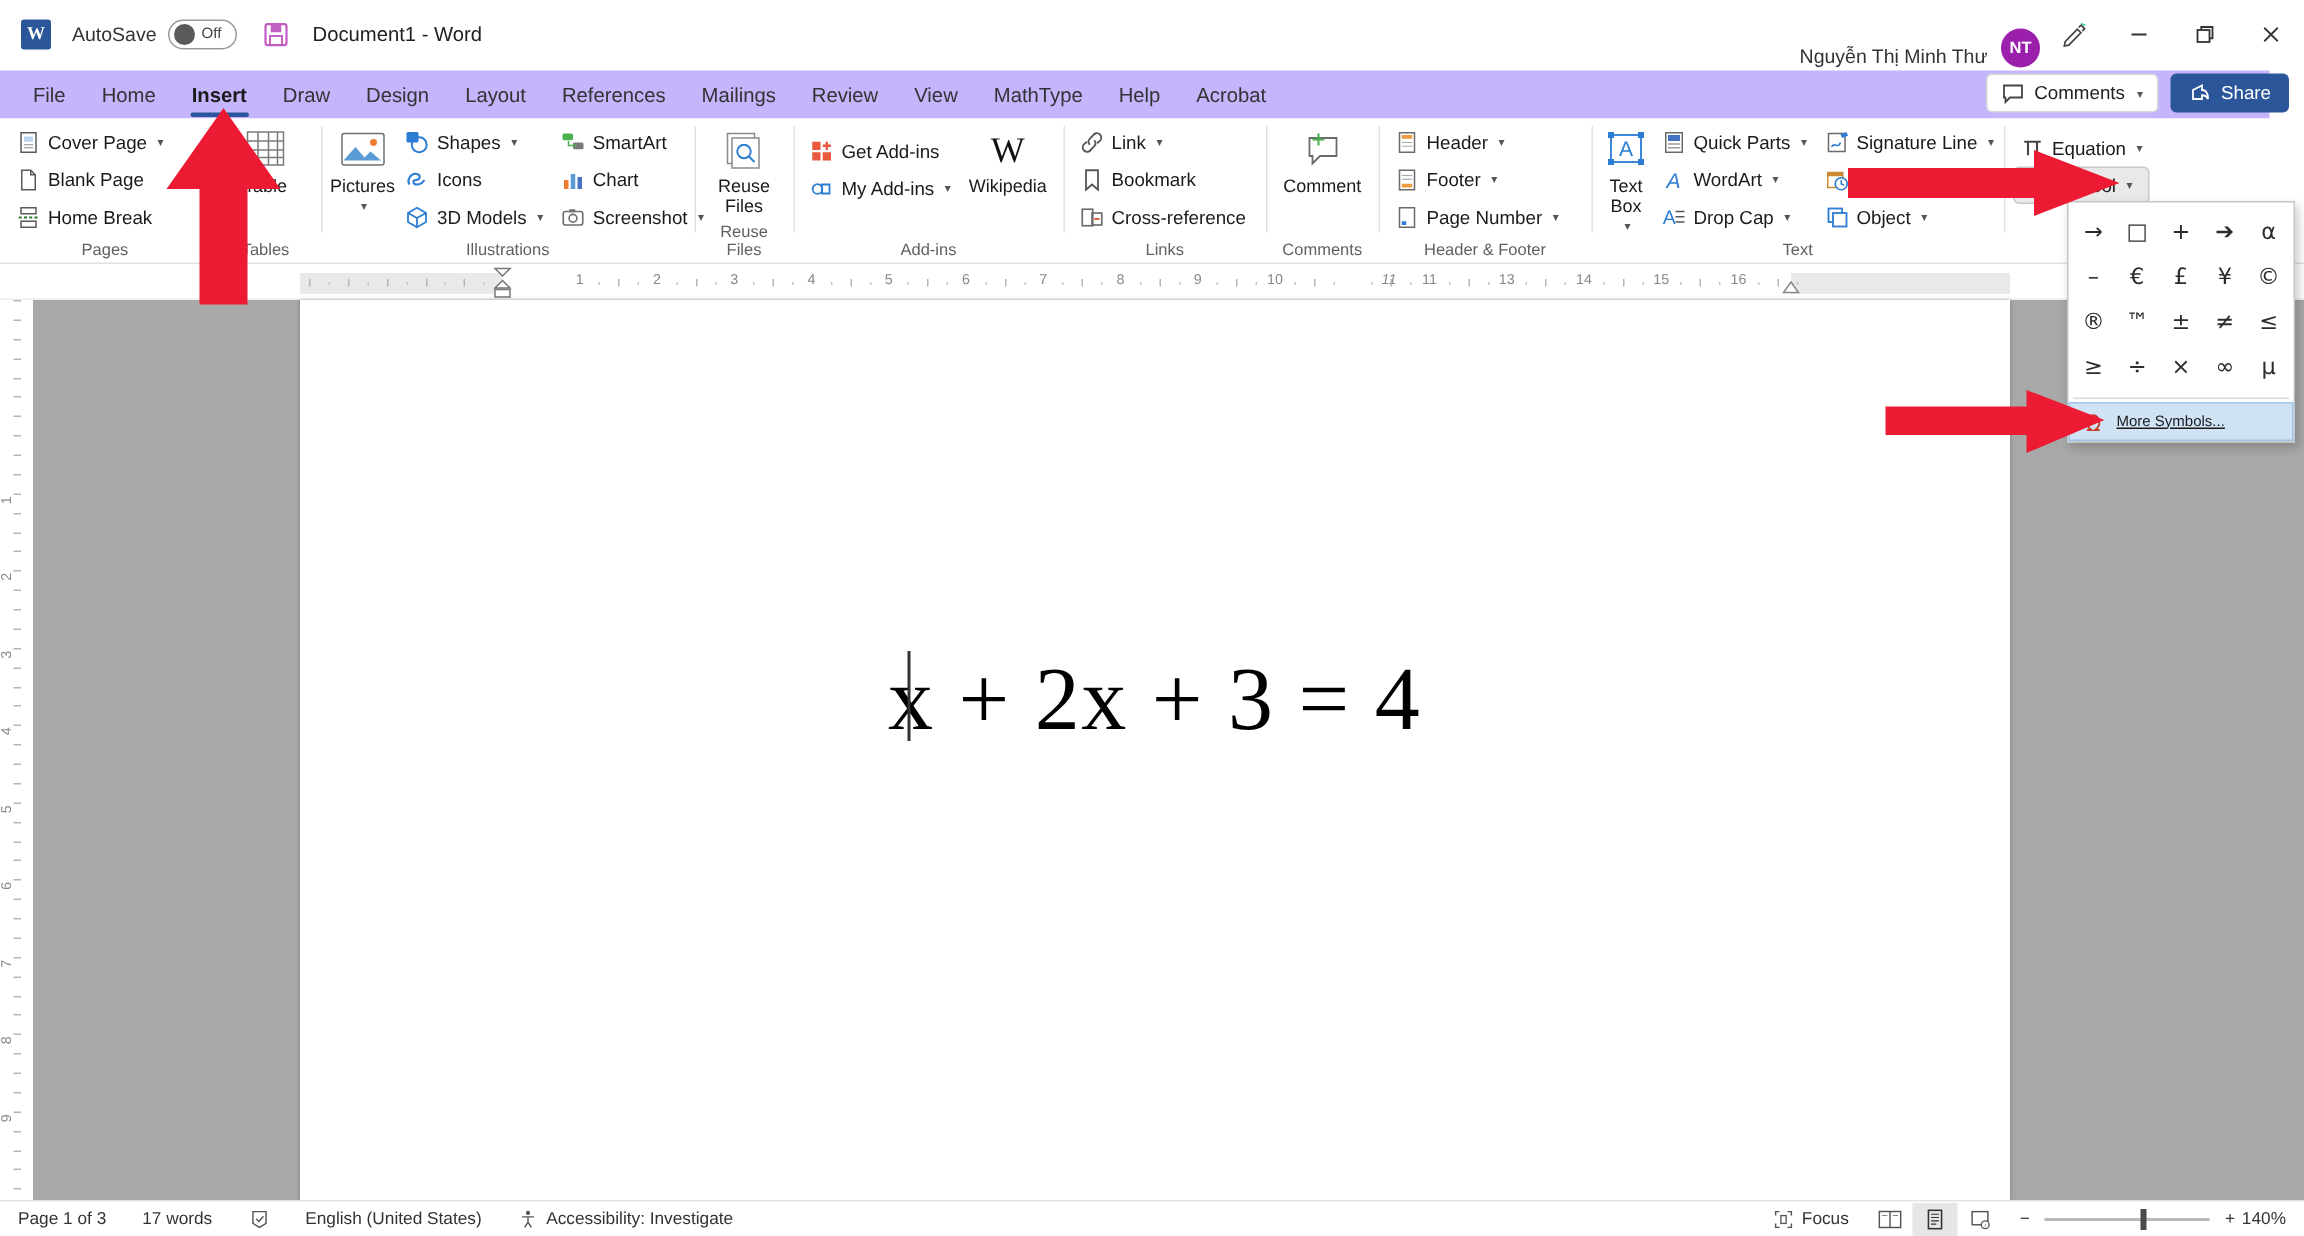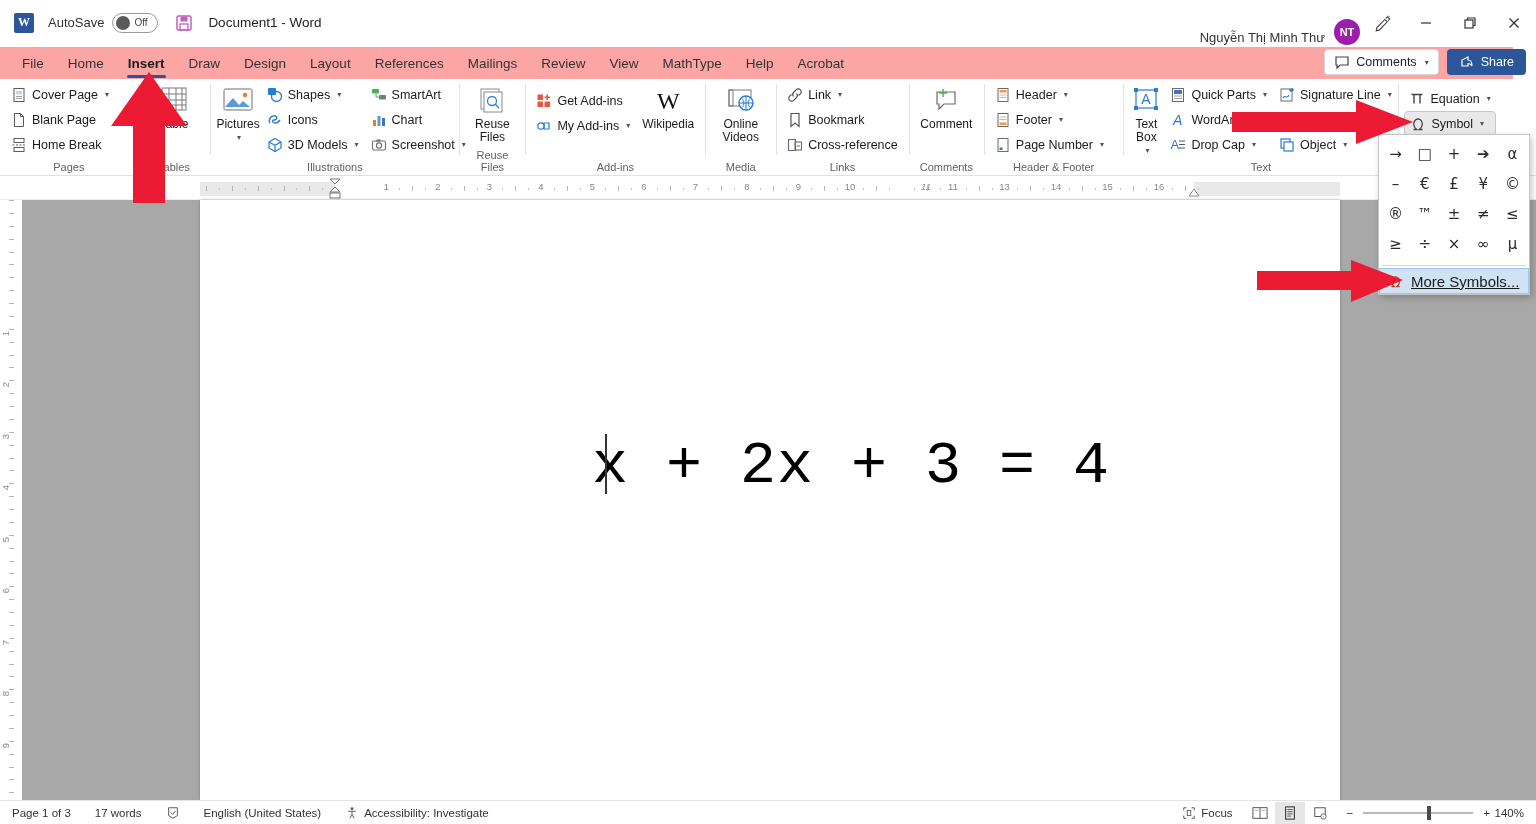--- a/index.html
+++ b/index.html
@@ -50,21 +50,21 @@
   .avatar {
     width: 26px; height: 26px; border-radius: 50%; background: #9b1fab;
     color: #fff; font-size: 11px; font-weight: bold; margin-left: 9px;
     display: flex; align-items: center; justify-content: center;
   }
   .tb-btn { width: 44px; height: 45px; display: flex; align-items: center; justify-content: center; }
 
   
   .tabstrip {
     position: absolute; top: 47px; left: 0; width: 1513px; height: 32px;
-    display: flex; align-items: center; background: #fca5a5;
+    display: flex; align-items: center; background: #c4b5fd;
   }
   .tab {
     font-size: 13.5px; color: #333; padding: 4px 11px; margin: 0 1px;
     position: relative; white-space: nowrap;
   }
   .tab.active { color: #1b1b1b; font-weight: 600; }
   .tab.active::after {
     content: ""; position: absolute; left: 10px; right: 10px; bottom: -3px;
     height: 2.5px; background: #2b579a; border-radius: 2px;
   }
@@ -115,21 +115,21 @@
     z-index: 40;
   }
   .sym-grid { display: grid; grid-template-columns: repeat(5, 1fr); padding: 4px 2px; }
   .sym-cell {
     height: 30px; display: flex; align-items: center; justify-content: center;
     font-size: 15px; color: #2b2b2b; font-family: "DejaVu Sans", sans-serif;
   }
   .sym-sep { height: 1px; background: #dadada; margin: 2px 3px; }
   .more-row {
     display: flex; align-items: center; gap: 8px; height: 26px; padding: 0 8px;
-    background: #cfe3f5; border: 1px solid #9fc6e8; font-size: 15px; color: #1b1b1b;
+    background: #cfe3f5; border: 1px solid #9fc6e8; font-size: 10px; color: #1b1b1b;
   }
   .more-row .u { text-decoration: underline; }
 
   
   .hruler {
     position: absolute; top: 178px; left: 0; width: 1536px; height: 22px;
     background: #fff; border-bottom: 1px solid #eee; overflow: hidden;
   }
   .hr-inner { position: relative; height: 22px; margin-left: 0; }
   .ruler-pad { position: absolute; top: 4px; height: 14px; background: #e9e9e9; }
@@ -147,21 +147,21 @@
     position: absolute; top: 200px; left: 22px; right: 0; bottom: 24px;
     background: #a8a8a8;
   }
   .page {
     position: absolute; left: 178px; top: 0px; width: 1140px; height: 600px;
     background: #fff; box-shadow: 0 0 3px rgba(0,0,0,.25);
   }
   .doc-text {
     position: absolute; left: 392px; top: 232px;
     font-size: 60px; color: #000; white-space: nowrap;
-    font-family: Liberation Mono, monospace; letter-spacing: 1px;
+    font-family: Liberation Serif, serif; letter-spacing: 1px;
   }
   .caret-bar {
     position: absolute; left: 605px; top: 434px; width: 2px; height: 60px; background: #333;
   }
 
   
   .statusbar {
     position: absolute; bottom: 0; left: 0; width: 1536px; height: 24px;
     background: #fff; border-top: 1px solid #e4e4e4;
     display: flex; align-items: center; font-size: 11.5px; color: #333;
@@ -426,36 +426,20 @@
         <div class="big" style="width:62px">
           <span class="glyph">
             <span style="font-family:'Liberation Serif',serif;font-size:24px;color:#111;">W</span>
           </span>
           <span>Wikipedia</span>
         </div>
       </div>
       <div class="group-label">Add-ins</div>
     </div>
 
-    <div class="group" style="width:72px">
-      <div class="group-body" style="justify-content:center">
-        <div class="big">
-          <span class="glyph">
-            <svg width="30" height="26" viewBox="0 0 30 26">
-              <rect x="3" y="2" width="22" height="16" fill="none" stroke="#7a7a7a" stroke-width="1"></rect>
-              <rect x="3" y="2" width="4" height="16" fill="none" stroke="#7a7a7a" stroke-width="1"></rect>
-              <circle cx="20" cy="15" r="7" fill="#fff" stroke="#2b7cd3" stroke-width="1.4"></circle>
-              <path d="M13 15h14M20 8v14M16 10.5c2.5 3 2.5 6 0 9M24 10.5c-2.5 3-2.5 6 0 9" fill="none" stroke="#2b7cd3" stroke-width="1"></path>
-            </svg>
-          </span>
-          <span>Online Videos</span>
-        </div>
-      </div>
-      <div class="group-label">Media</div>
-    </div>
 
     <div class="group" style="width:135px">
       <div class="group-body">
         <div class="col">
           <div class="item">
             <svg class="icn" viewBox="0 0 16 16">
               <path d="M6.5 9.5a3 3 0 0 1 0-4l2-2a3 3 0 1 1 4 4l-1 1" fill="none" stroke="#555" stroke-width="1.2"></path>
               <path d="M9.5 6.5a3 3 0 0 1 0 4l-2 2a3 3 0 1 1-4-4l1-1" fill="none" stroke="#555" stroke-width="1.2"></path>
             </svg>
             <span>Link</span>

